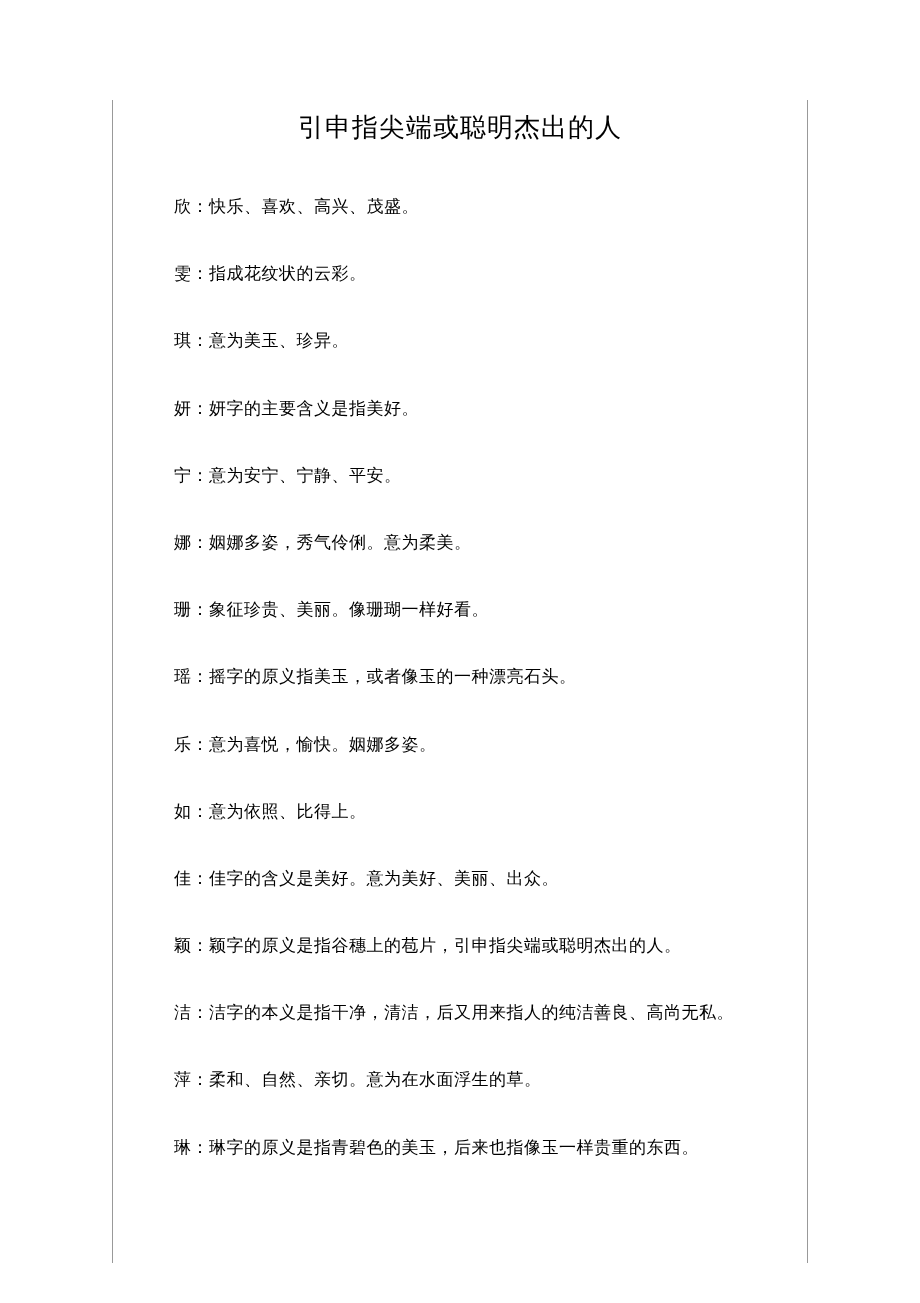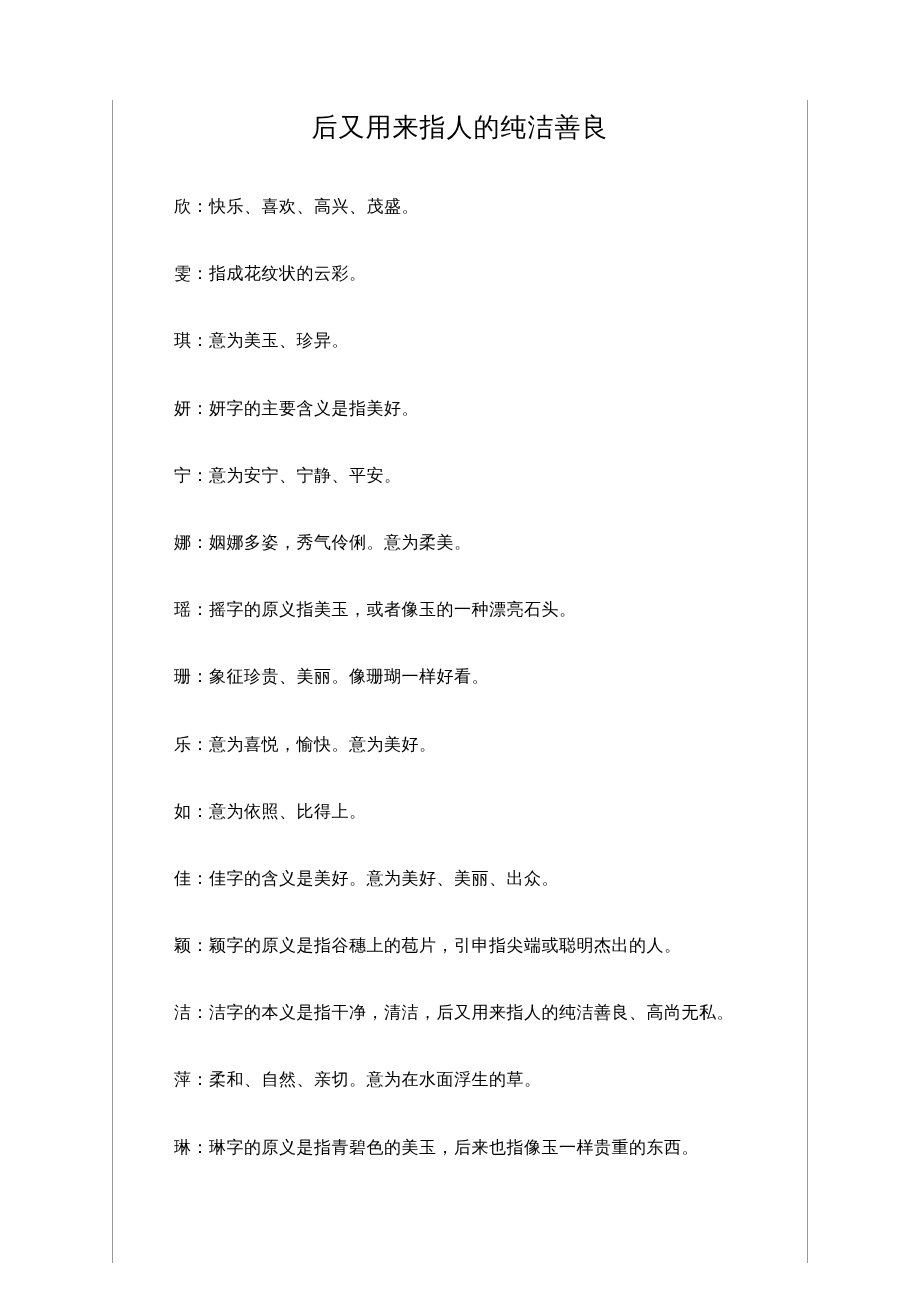--- a/index.html
+++ b/index.html
@@ -50,31 +50,31 @@
       background: #999;
     }
   </style>
 </head>
 <body>
 
 <div class="left-border"></div>
 <div class="right-border"></div>
 
 <div class="page">
-  <h1 class="title">后又用来指人的纯洁善良</h1>
+  <h1 class="title">引申指尖端或聪明杰出的人</h1>
   <div id="entries-container">
       <div class="entry">欣：快乐、喜欢、高兴、茂盛。</div>
       <div class="entry">雯：指成花纹状的云彩。</div>
       <div class="entry">琪：意为美玉、珍异。</div>
       <div class="entry">妍：妍字的主要含义是指美好。</div>
       <div class="entry">宁：意为安宁、宁静、平安。</div>
       <div class="entry">娜：姻娜多姿，秀气伶俐。意为柔美。</div>
+      <div class="entry">珊：象征珍贵、美丽。像珊瑚一样好看。</div>
       <div class="entry">瑶：摇字的原义指美玉，或者像玉的一种漂亮石头。</div>
-      <div class="entry">珊：象征珍贵、美丽。像珊瑚一样好看。</div>
-      <div class="entry">乐：意为喜悦，愉快。意为美好。</div>
+      <div class="entry">乐：意为喜悦，愉快。姻娜多姿。</div>
       <div class="entry">如：意为依照、比得上。</div>
       <div class="entry">佳：佳字的含义是美好。意为美好、美丽、出众。</div>
       <div class="entry">颖：颖字的原义是指谷穗上的苞片，引申指尖端或聪明杰出的人。</div>
       <div class="entry">洁：洁字的本义是指干净，清洁，后又用来指人的纯洁善良、高尚无私。</div>
       <div class="entry">萍：柔和、自然、亲切。意为在水面浮生的草。</div>
       <div class="entry">琳：琳字的原义是指青碧色的美玉，后来也指像玉一样贵重的东西。</div>
     </div>
 
 </div>
 

